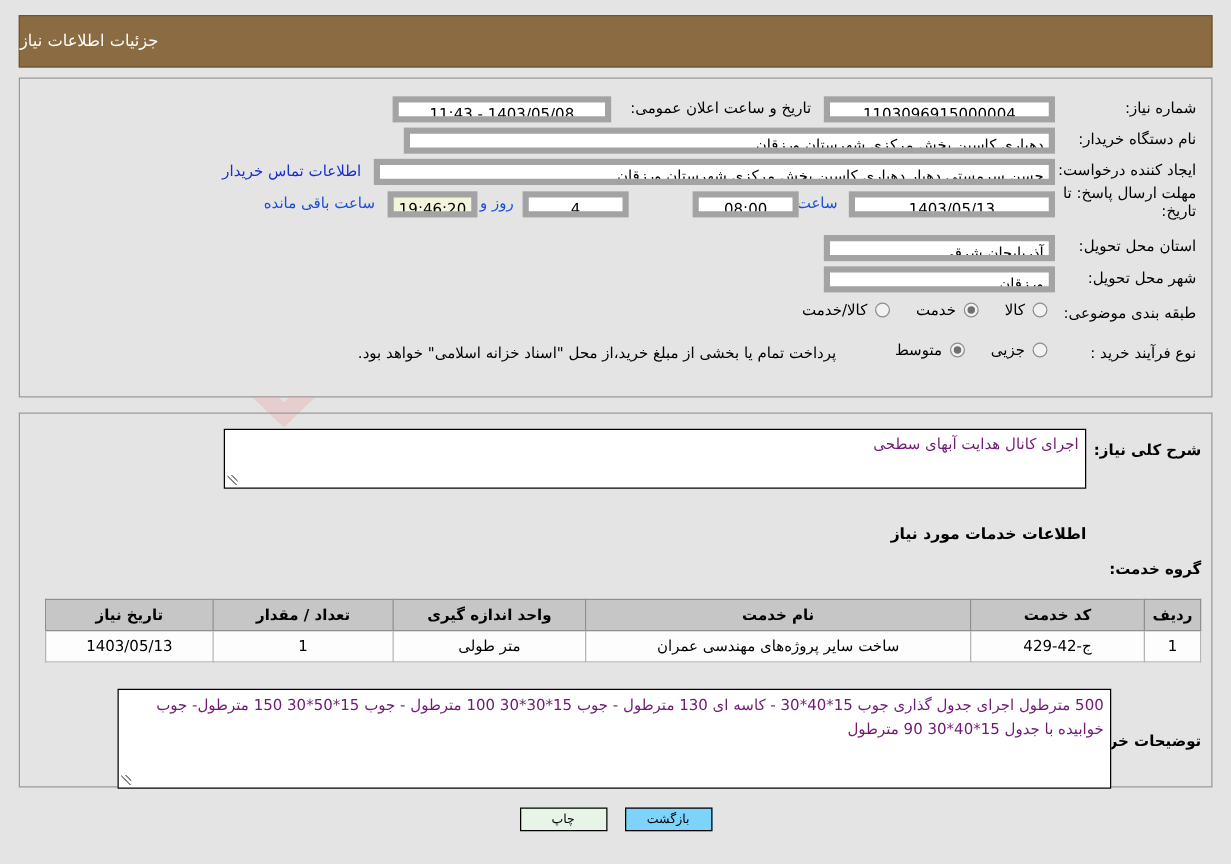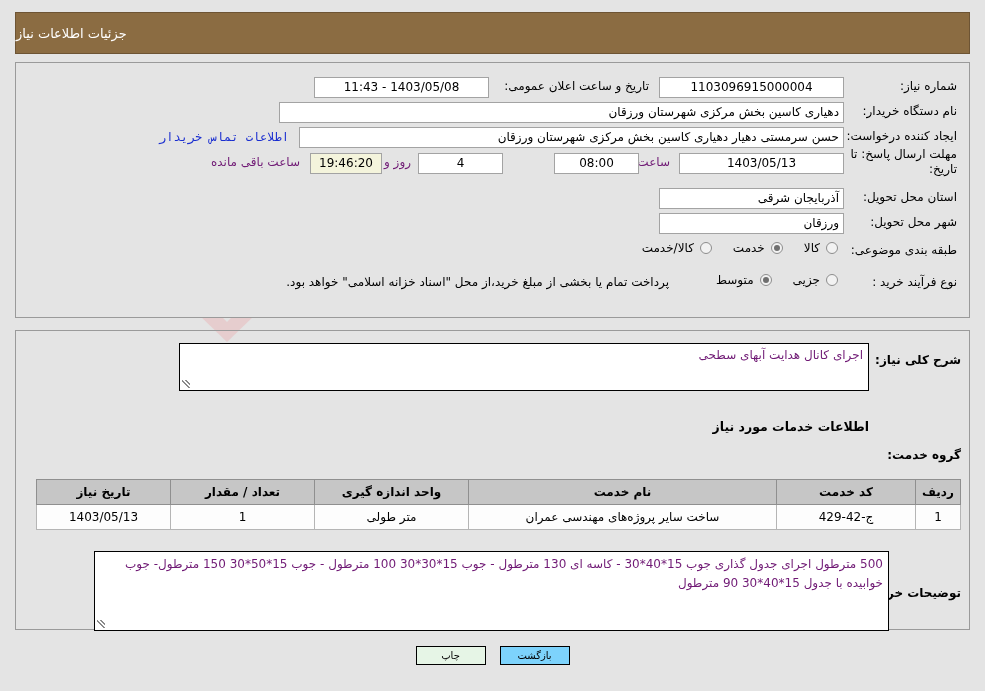--- a/index.html
+++ b/index.html
@@ -116,48 +116,47 @@
     white-space: nowrap;
   }
   .lbl {
     font-size: 12px;
     color: #000;
     text-align: left;
     white-space: nowrap;
   }
   .lbl2 {
     font-size: 12px;
-    color: #701a75;
+    color: #1d4ed8;
     white-space: nowrap;
     padding: 0 5px;
   }
   .fld {
     background: #ffffff;
-    border: 1px solid #a3a3a3;
+    border: 5px solid #a3a3a3;
     box-sizing: border-box;
     height: 21px;
     line-height: 19px;
     font-size: 12px;
     padding: 0 4px;
     color: #000;
     overflow: hidden;
     text-overflow: clip;
     white-space: nowrap;
   }
   .fld.center { text-align: center; }
   .fld.right  { text-align: right; }
   .fld.cream  { background: #f4f4dc; text-align: center; }
 
   .link {
     color: #1a2ed0;
     font-size: 12px;
     text-decoration: none;
     cursor: pointer;
     white-space: nowrap;
-    font-family: Liberation Mono, monospace;
   }
 
   
   .radio {
     display: inline-block;
     width: 12px;
     height: 12px;
     border-radius: 50%;
     border: 1px solid #8d8d8d;
     background: #f2f2f2;
@@ -274,21 +273,21 @@
 <div class="panel panel-top">
 
   <div class="frow" style="top:16px; right:12px;">
     <div class="lbl" style="width:108px; text-align:right;">شماره نیاز:</div>
   </div>
   <div class="fld center" style="position:absolute; top:14px; right:125px; width:185px;">1103096915000004</div>
   <div class="lbl" style="position:absolute; top:16px; right:320px;">تاریخ و ساعت اعلان عمومی:</div>
   <div class="fld center" style="position:absolute; top:14px; right:480px; width:175px;">1403/05/08 - 11:43</div>
 
   <div class="lbl" style="position:absolute; top:41px; right:12px; width:108px; text-align:right;">نام دستگاه خریدار:</div>
-  <div class="fld right" style="position:absolute; top:39px; right:125px; width:565px;">دهیاری کاسین بخش مرکزی شهرستان ورزقان</div>
+  <div class="fld right" style="position:absolute; top:39px; right:125px; width:521px;">دهیاری کاسین بخش مرکزی شهرستان ورزقان</div>
 
   <div class="lbl" style="position:absolute; top:66px; right:12px; width:108px; text-align:right;">ایجاد کننده درخواست:</div>
   <div class="fld right" style="position:absolute; top:64px; right:125px; width:545px;">حسن سرمستی دهیار دهیاری کاسین بخش مرکزی شهرستان ورزقان</div>
   <a class="link" style="position:absolute; top:67px; right:680px;">اطلاعات تماس خریدار</a>
 
   <div class="lbl" style="position:absolute; top:84px; right:12px; width:108px; text-align:right; line-height:15px; white-space:normal;">مهلت ارسال پاسخ: تا تاریخ:</div>
   <div class="fld center" style="position:absolute; top:90px; right:125px; width:165px;">1403/05/13</div>
   <div class="lbl2" style="position:absolute; top:92px; right:294px;">ساعت</div>
   <div class="fld center" style="position:absolute; top:90px; right:330px; width:85px;">08:00</div>
   <div class="fld center" style="position:absolute; top:90px; right:466px; width:85px;">4</div>

